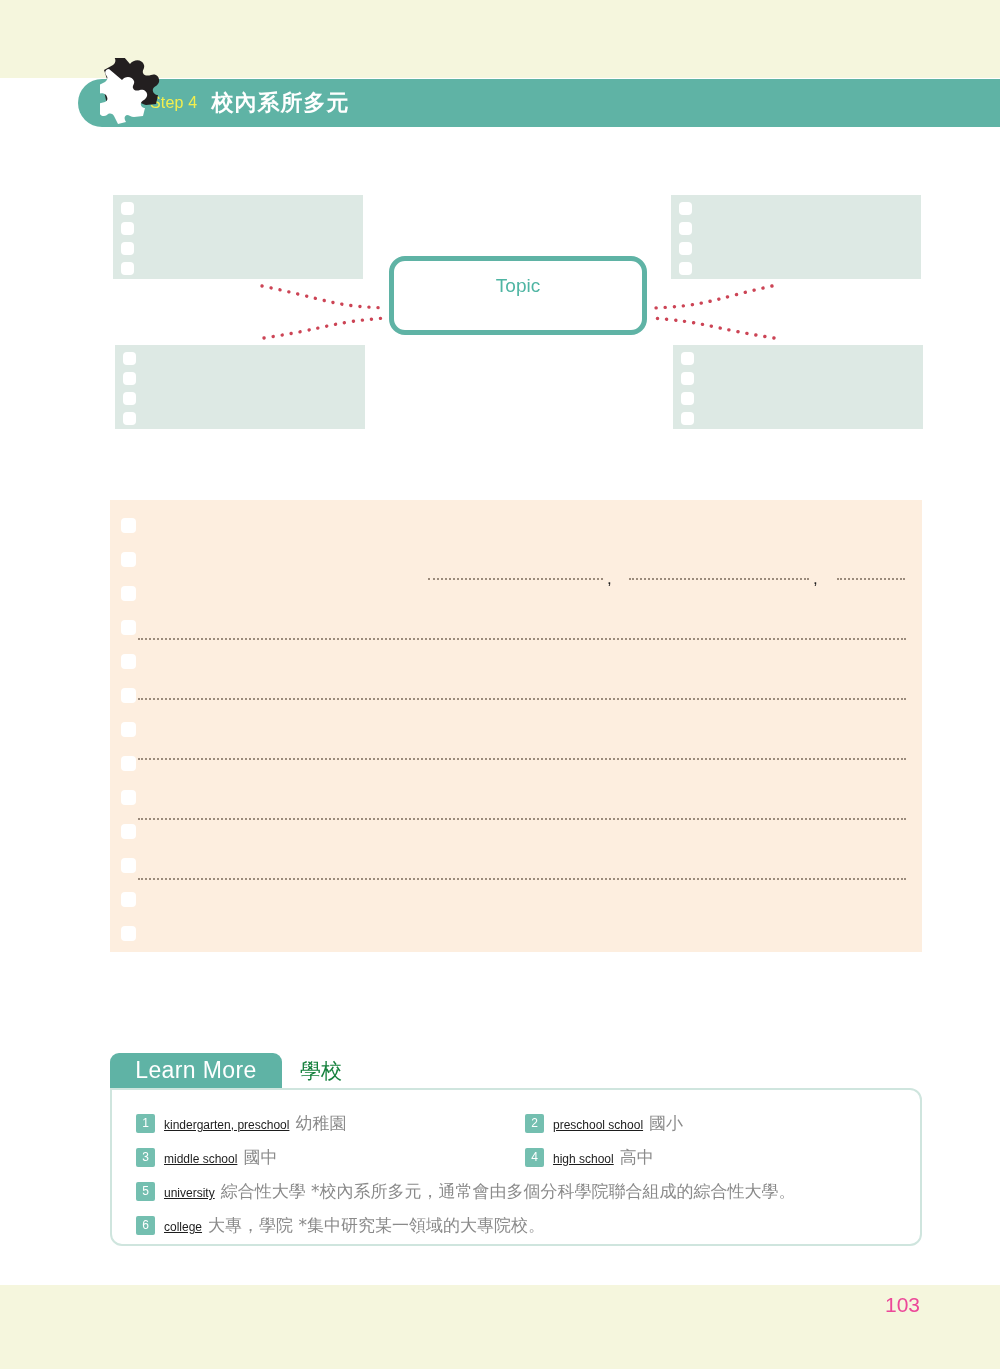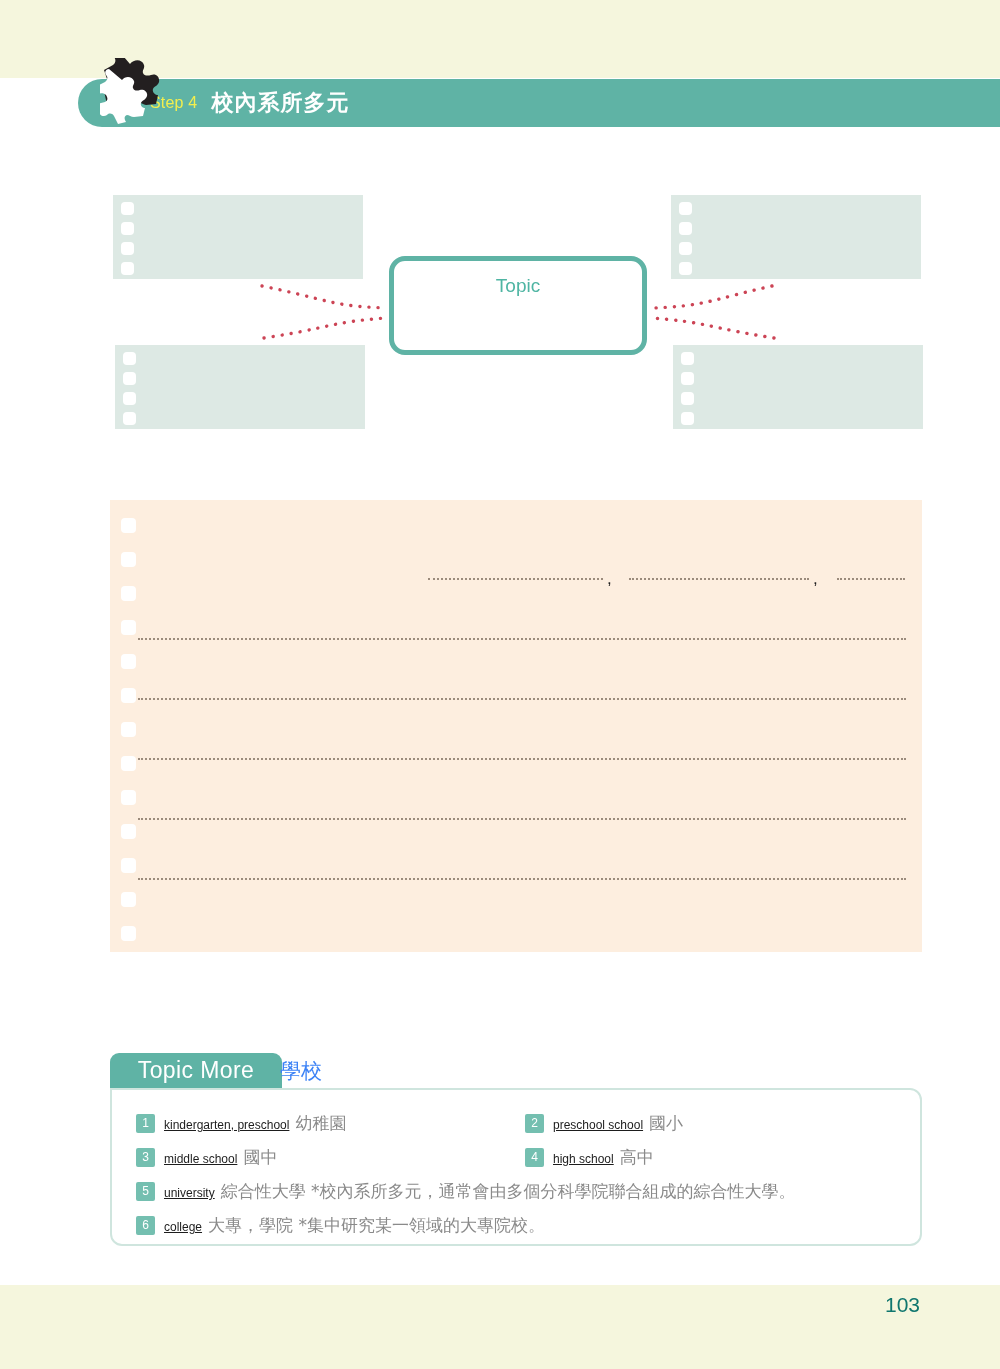--- a/index.html
+++ b/index.html
@@ -87,21 +87,21 @@
   }
   .mm-box .punch:nth-of-type(1) { top: 7px; }
   .mm-box .punch:nth-of-type(2) { top: 27px; }
   .mm-box .punch:nth-of-type(3) { top: 47px; }
   .mm-box .punch:nth-of-type(4) { top: 67px; }
 
   
   .topic-box {
     position: absolute;
     left: 389px; top: 256px;
-    width: 258px; height: 99px;
+    width: 258px; height: 79px;
     border: 5px solid #5fb3a5;
     border-radius: 16px;
     background: #ffffff;
     text-align: center;
     padding-top: 13px;
   }
   .topic-kicker {
     color: #4fb5a3;
     font-size: 19px;
     line-height: 24px;
@@ -162,22 +162,22 @@
     border-top-right-radius: 9px;
     color: #ffffff;
     font-size: 23px;
     display: flex;
     align-items: center;
     justify-content: center;
     letter-spacing: .4px;
   }
   .lm-cn {
     position: absolute;
-    left: 280px; top: 1057px;
-    color: #3b82f6;
+    left: 300px; top: 1057px;
+    color: #15803d;
     font-size: 21px;
   }
   .lm-box {
     position: absolute;
     left: 110px; top: 1088px;
     width: 812px; height: 158px;
     border: 2px solid #cfe5de;
     border-radius: 12px;
     border-top-left-radius: 0;
     background: #ffffff;
@@ -213,21 +213,21 @@
     font-size: 17px;
     margin-left: 6px;
     font-family: "DejaVu Sans", "Liberation Sans", sans-serif;
     text-align: right;
   }
 
   
   .pageno {
     position: absolute;
     right: 80px; top: 1293px;
-    color: #0f766e;
+    color: #ec4899;
     font-size: 21px;
   }
 </style>
 </head>
 <body>
 
 <div class="band-top"></div>
 <div class="band-bottom"></div>
 
 <div class="banner">
@@ -302,21 +302,21 @@
   <div class="wline" style="left:28px; top:198px; width:768px;"></div>
   <div class="wline" style="left:28px; top:258px; width:768px;"></div>
   <div class="wline" style="left:28px; top:318px; width:768px;"></div>
   <div class="wline" style="left:28px; top:378px; width:768px;"></div>
 </div>
 
 <div class="topic-box">
   <div class="topic-kicker">Topic</div>
 </div>
 
-<div class="lm-tab">Topic More</div>
+<div class="lm-tab">Learn More</div>
 <div class="lm-cn">學校</div>
 <div class="lm-box">
 
   <div class="vocab-row" style="left:24px; top:22px;">
     <span class="vnum">1</span>
     <span class="ven">kindergarten, preschool</span>
     <span class="vzh">幼稚園</span>
   </div>
 
   <div class="vocab-row" style="left:413px; top:22px;">

